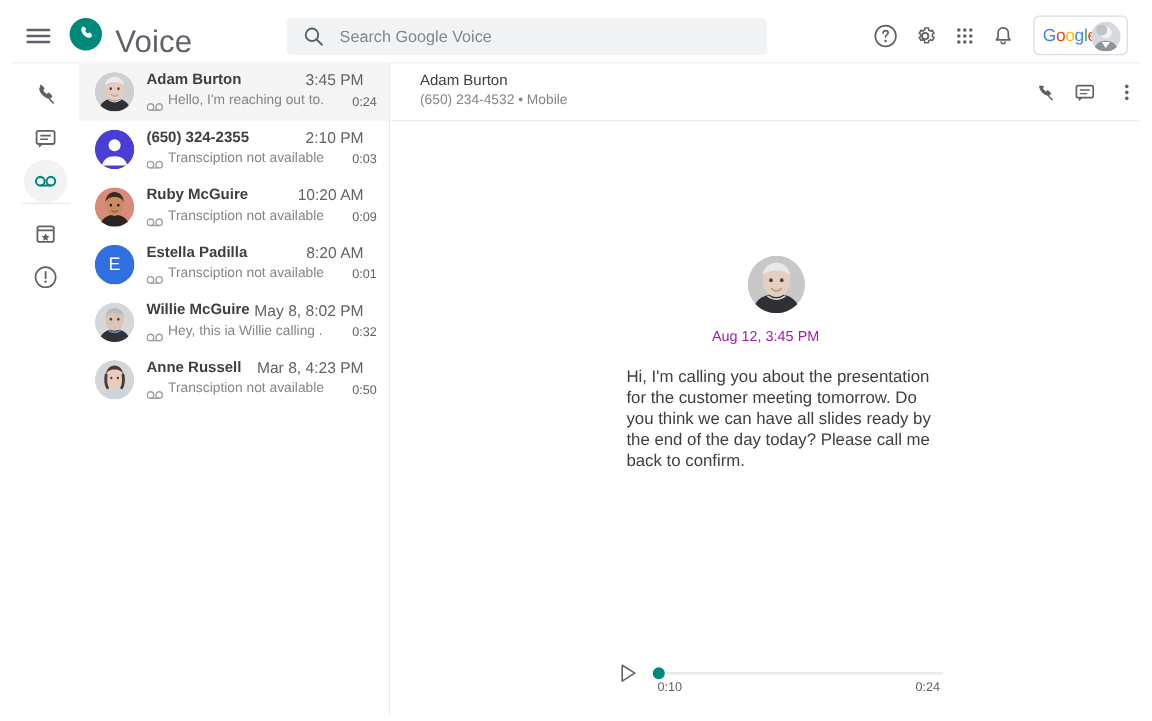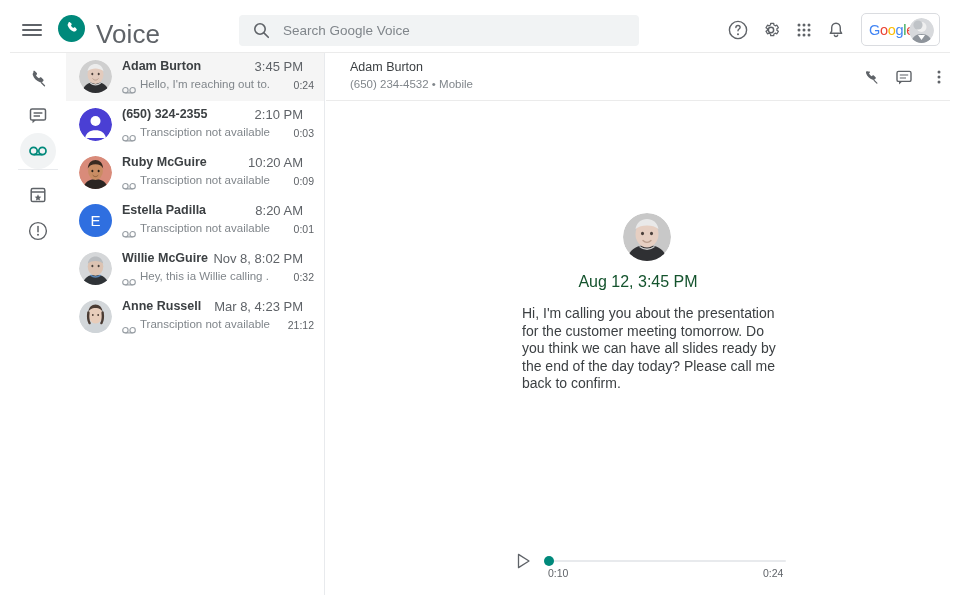--- a/index.html
+++ b/index.html
@@ -184,21 +184,21 @@
   .dh-msg  { left: 568px; }
   .dh-more { left: 605px; width: 16px; }
 
   .vm-avatar {
     position: absolute; left: 297px; top: 160px;
     width: 48px; height: 48px; border-radius: 50%;
     overflow: hidden;
   }
   .vm-date {
     position: absolute; left: 0; top: 220px; width: 624px;
-    text-align: center; font-size: 16px; color: #14532d;
+    text-align: center; font-size: 12px; color: #a21caf;
   }
   .vm-text {
     position: absolute; left: 196px; top: 252px;
     width: 256px;
     font-size: 14px; line-height: 17.5px; color: #3c4043;
   }
 
   
   .player {
     position: absolute; left: 0; bottom: 0;
@@ -466,21 +466,21 @@
             <path d="M11.5 23.2c1.6 1.2 3.2 1.8 5 1.8s3.4-.6 5-1.8" fill="none" stroke="#5b86b5" stroke-width="1.6"></path>
           </svg>
         </div>
         <div class="row-title">Willie McGuire</div>
         <div class="row-vm-ico"><svg viewBox="0 0 14 9" width="14" height="9">
             <circle cx="3.4" cy="4.2" r="2.7" fill="none" stroke="#9aa0a6" stroke-width="1.15"></circle>
             <circle cx="10.6" cy="4.2" r="2.7" fill="none" stroke="#9aa0a6" stroke-width="1.15"></circle>
             <line x1="3.4" y1="6.9" x2="10.6" y2="6.9" stroke="#9aa0a6" stroke-width="1.15"></line>
           </svg></div>
         <div class="row-sub">Hey, this ia Willie calling ...</div>
-        <div class="row-time">Nov 8, 8:02 PM</div>
+        <div class="row-time">May 8, 8:02 PM</div>
         <div class="row-dur">0:32</div>
       </div>
       <div class="row">
         <div class="row-avatar">
           <svg class="av-img" viewBox="0 0 33 33">
             <circle cx="16.5" cy="16.5" r="16.5" fill="#d3d7da"></circle>
             <path d="M4 33c1.2-6.6 6-10 12.5-10S28 26.4 29 33z" fill="#cfd4d8"></path>
             <ellipse cx="16.5" cy="15" rx="7" ry="8.6" fill="#e8cdbb"></ellipse>
             <path d="M9.2 13c.3-5.6 3.6-8.4 7.3-8.4s7 2.8 7.3 8.4c-.6-3.4-3.6-5-7.3-5s-6.7 1.6-7.3 5z" fill="#4a3b33"></path>
             <path d="M9.4 12.5c-.6 4.6-.2 8.2 1.2 10.6M23.6 12.5c.6 4.6.2 8.2-1.2 10.6" fill="none" stroke="#4a3b33" stroke-width="2.4" stroke-linecap="round"></path>
@@ -489,21 +489,21 @@
           </svg>
         </div>
         <div class="row-title">Anne Russell</div>
         <div class="row-vm-ico"><svg viewBox="0 0 14 9" width="14" height="9">
             <circle cx="3.4" cy="4.2" r="2.7" fill="none" stroke="#9aa0a6" stroke-width="1.15"></circle>
             <circle cx="10.6" cy="4.2" r="2.7" fill="none" stroke="#9aa0a6" stroke-width="1.15"></circle>
             <line x1="3.4" y1="6.9" x2="10.6" y2="6.9" stroke="#9aa0a6" stroke-width="1.15"></line>
           </svg></div>
         <div class="row-sub">Transciption not available</div>
         <div class="row-time">Mar 8, 4:23 PM</div>
-        <div class="row-dur">21:12</div>
+        <div class="row-dur">0:50</div>
       </div>
     </div>
 
   <div class="detail">
 
     <div class="detail-head">
       <div class="dh-name">Adam Burton</div>
       <div class="dh-num">(650) 234-4532 • Mobile</div>
 
       <div class="dh-ico dh-call">

